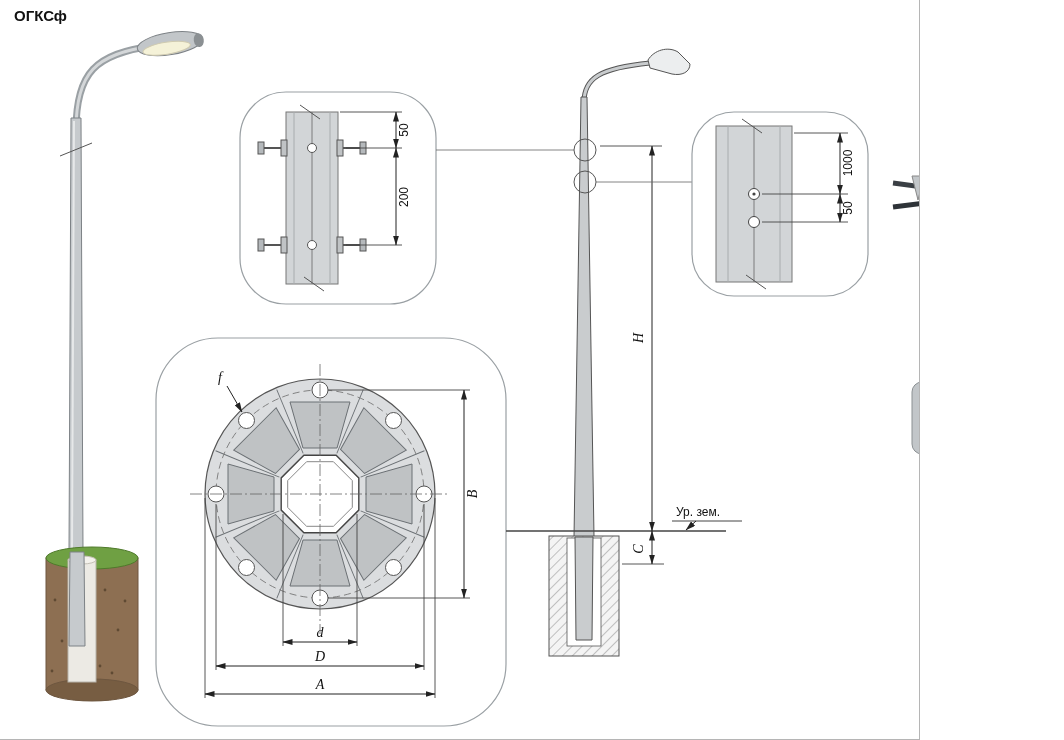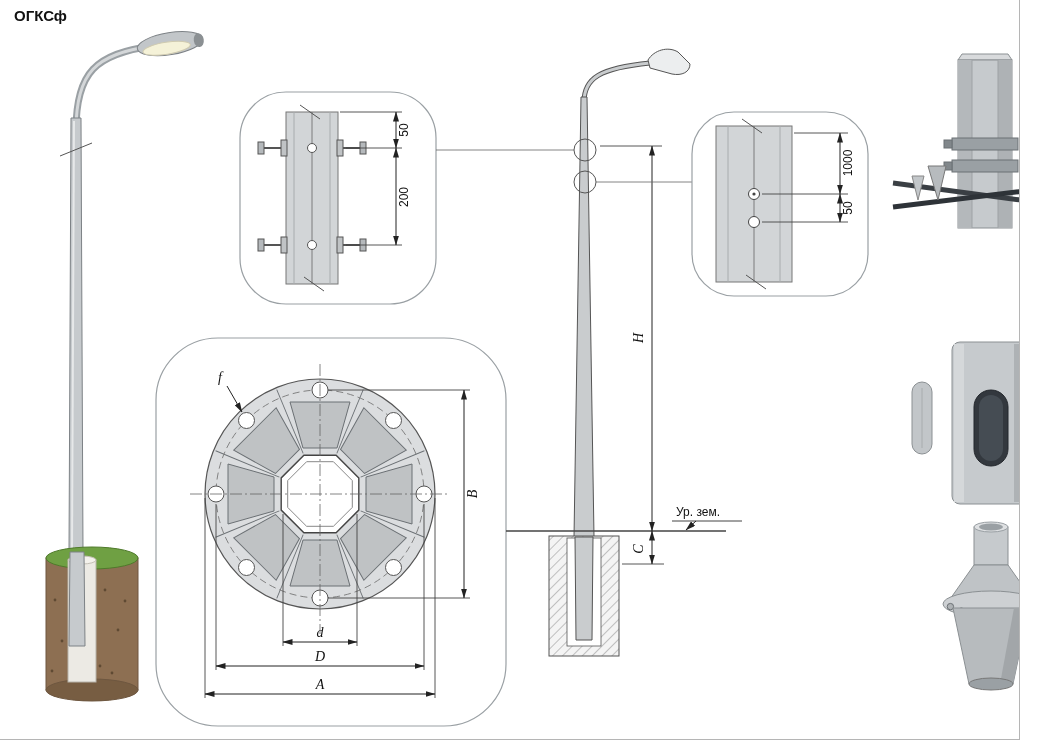--- a/index.html
+++ b/index.html
@@ -1,16 +1,16 @@
 <!DOCTYPE html>
 <html><head>
 <meta charset="utf-8">
 <style>
   html,body{margin:0;padding:0;background:#fff}
-  .page{position:relative;width:1020px;height:740px;background:#fff;
+  .page{position:relative;width:920px;height:740px;background:#fff;
         border-right:1px solid #b5b5b5;border-bottom:1px solid #b5b5b5;
         box-sizing:border-box;overflow:hidden;font-family:"Liberation Sans",sans-serif}
   svg{display:block}
   .lbl{font-family:"Liberation Sans",sans-serif;font-size:12px;fill:#111}
   .lblI{font-family:"Liberation Serif",serif;font-style:italic;font-size:14px;fill:#111}
   .title{font-family:"Liberation Sans",sans-serif;font-size:15px;font-weight:600;fill:#111}
   .ext{stroke:#444;stroke-width:.9;fill:none}
   .dim{stroke:#222;stroke-width:1;fill:none}
   .thin{stroke:#666;stroke-width:.8;fill:none}
   .callout{fill:#fff;stroke:#9aa0a4;stroke-width:1.2}

